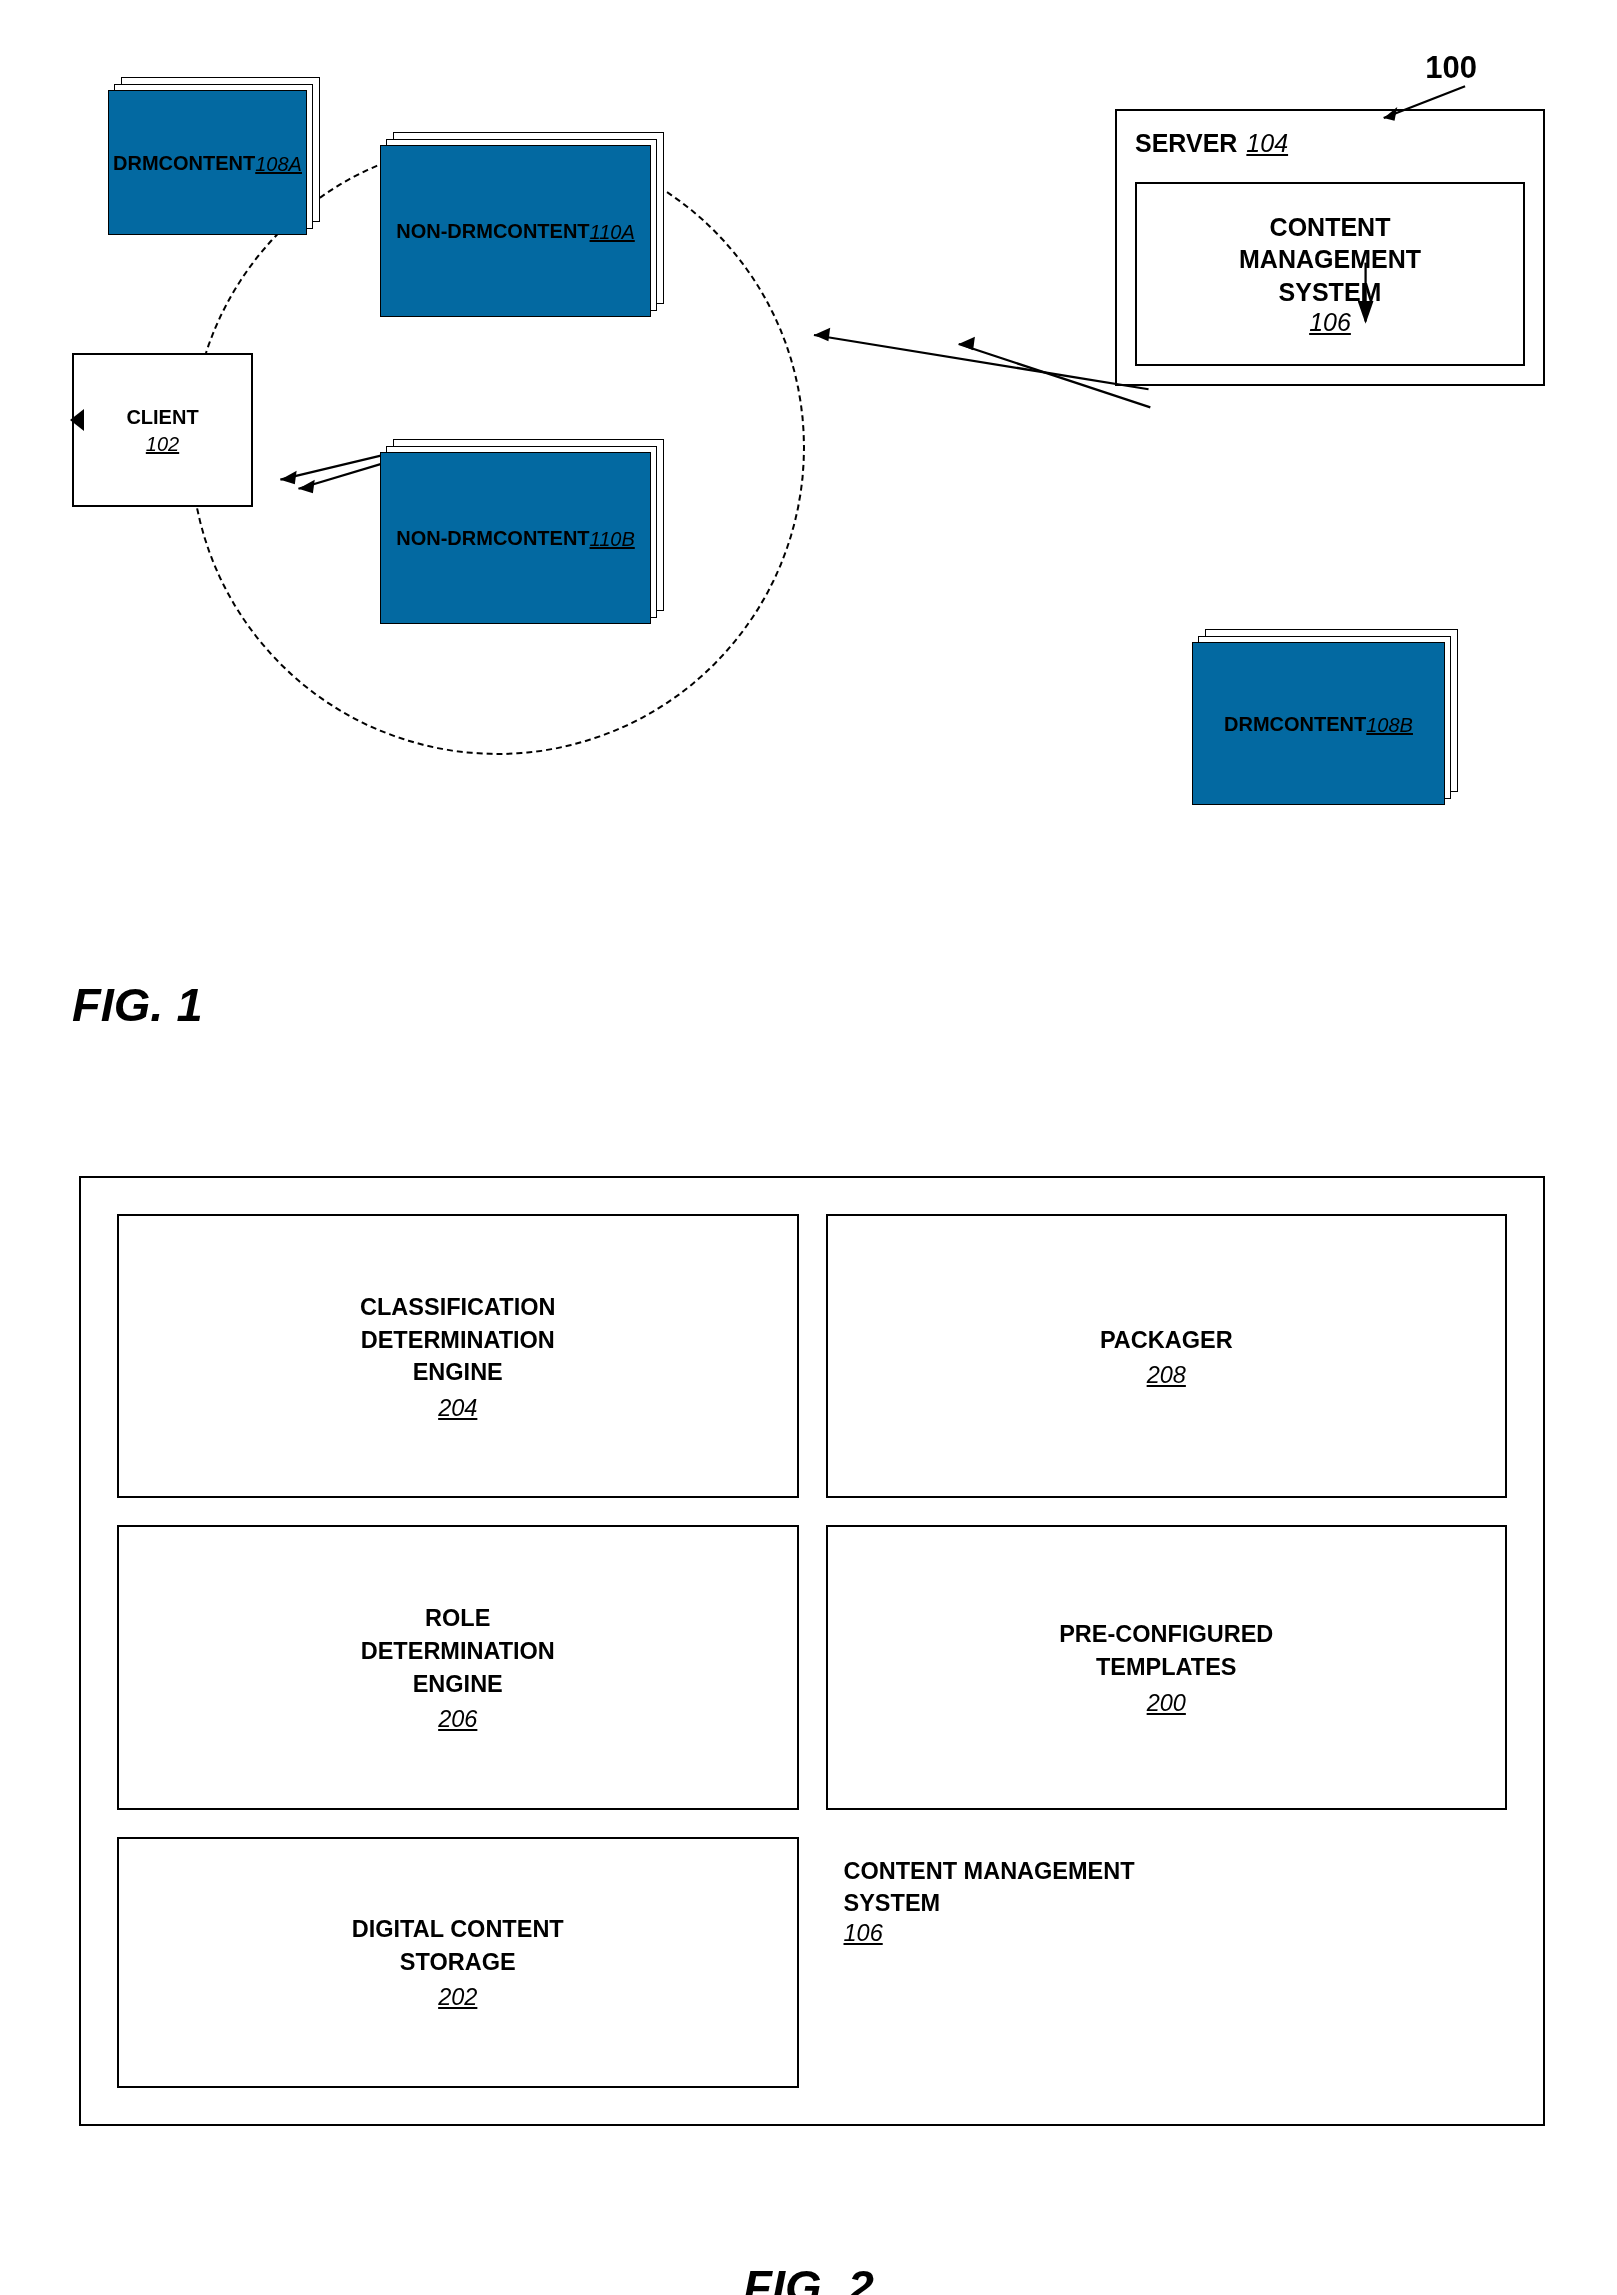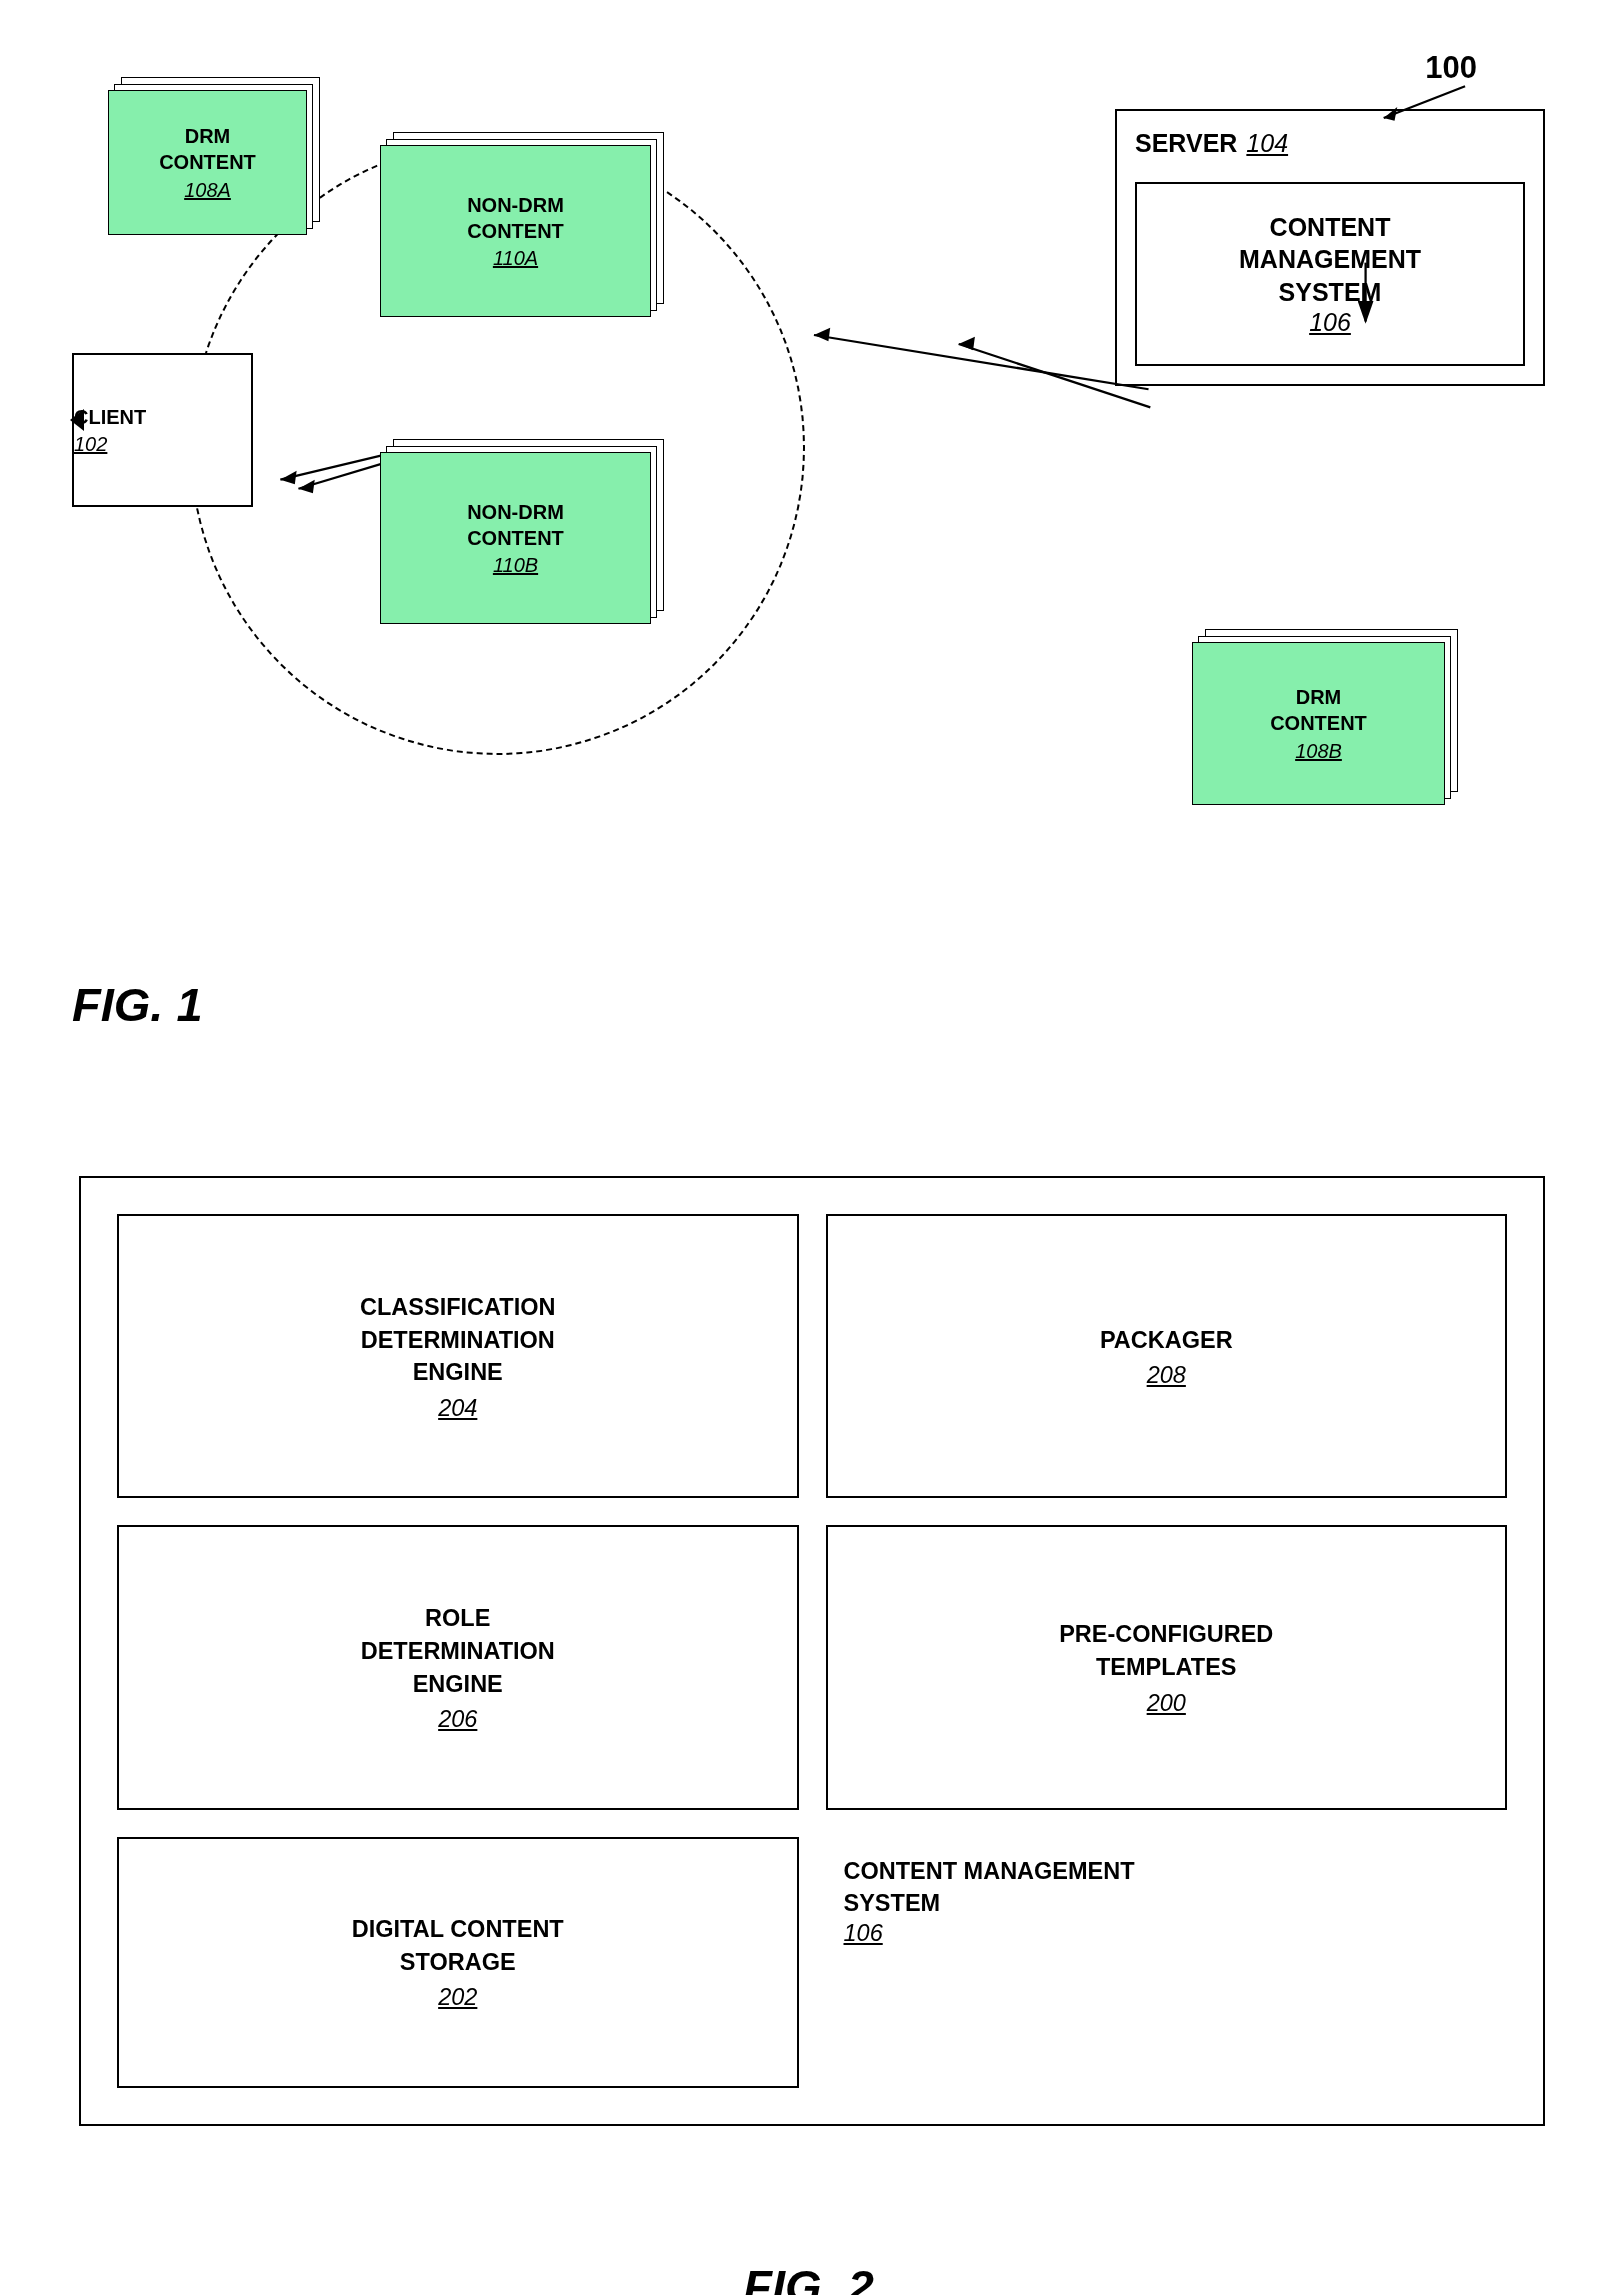--- a/index.html
+++ b/index.html
@@ -35,23 +35,23 @@
       background: #fff;
     }
     .stacked-card .card-back1 {
       position: absolute;
       border: 1.8px solid #000;
       background: #fff;
     }
     .stacked-card .card-front {
       position: relative;
       border: 1.8px solid #000;
-      background: #86efac;
+      background: #0369a1;
       display: flex;
-      flex-direction: column;
+      flex-direction: row;
       align-items: center;
       justify-content: center;
       text-align: center;
     }
     .card-label {
       font-size: 20px;
       font-weight: bold;
       line-height: 1.3;
     }
     .card-ref {
@@ -293,21 +293,21 @@
   <div class="non-drm-110a stacked-card card-lg">
     <div class="card-back2"></div>
     <div class="card-back1"></div>
     <div class="card-front">
       <div class="card-label">NON-DRM</div>
       <div class="card-label">CONTENT</div>
       <div class="card-ref">110A</div>
     </div>
   </div>
 
-  <div class="client-102" style="position:absolute; top:353px; left:72px; border:2.7px solid #000; width:181px; height:154px; display:flex; flex-direction:column; align-items:flex-start; justify-content:center; text-align:center; background:#fff;">
+  <div class="client-102" style="position:absolute; top:353px; left:72px; border:2.7px solid #000; width:181px; height:154px; display:flex; flex-direction:column; align-items:center; justify-content:center; text-align:center; background:#fff;">
     <div class="card-label">CLIENT</div>
     <div class="card-ref">102</div>
 
     <div style="position:absolute; left:-4.5px; top:54px; width:0; height:0; border-top:11px solid transparent; border-bottom:11px solid transparent; border-right:14.5px solid #000;"></div>
   </div>
 
   <div class="non-drm-110b stacked-card card-lg">
     <div class="card-back2"></div>
     <div class="card-back1"></div>
     <div class="card-front">

